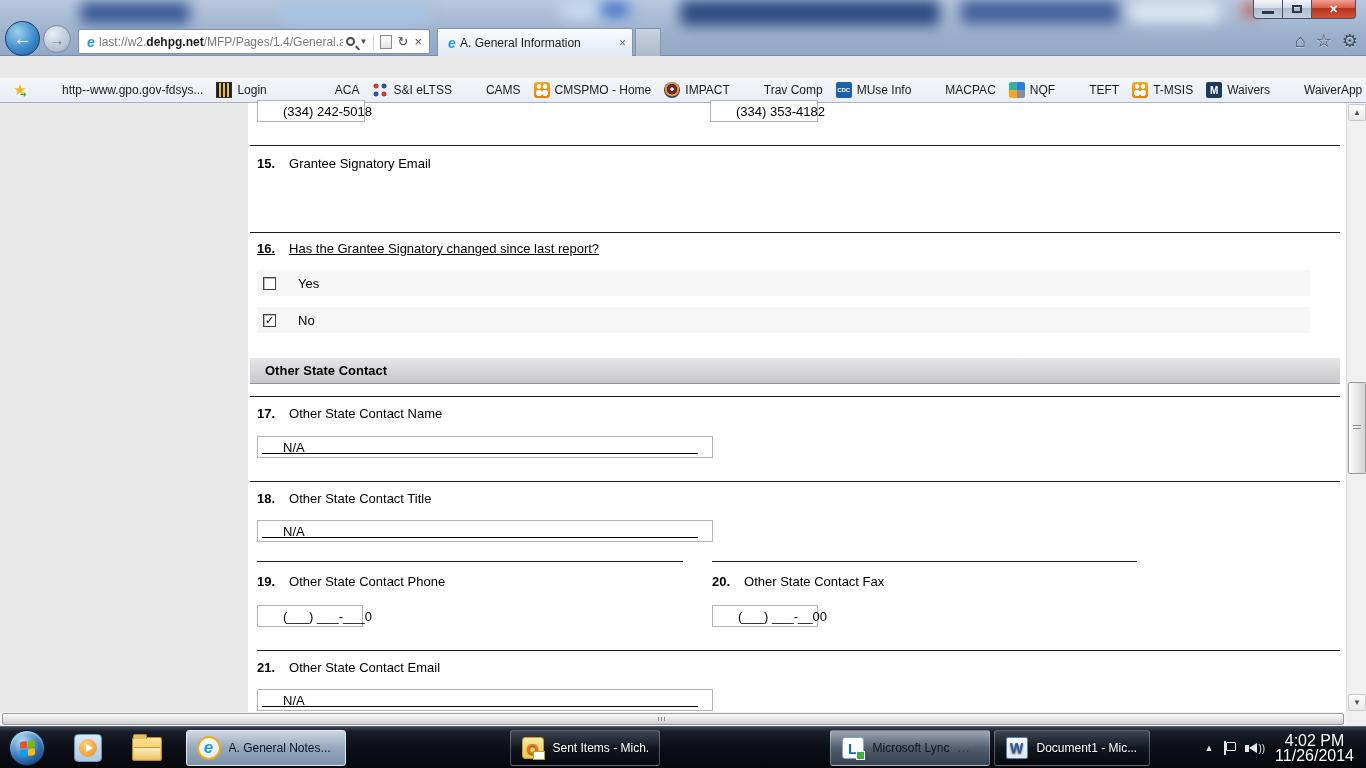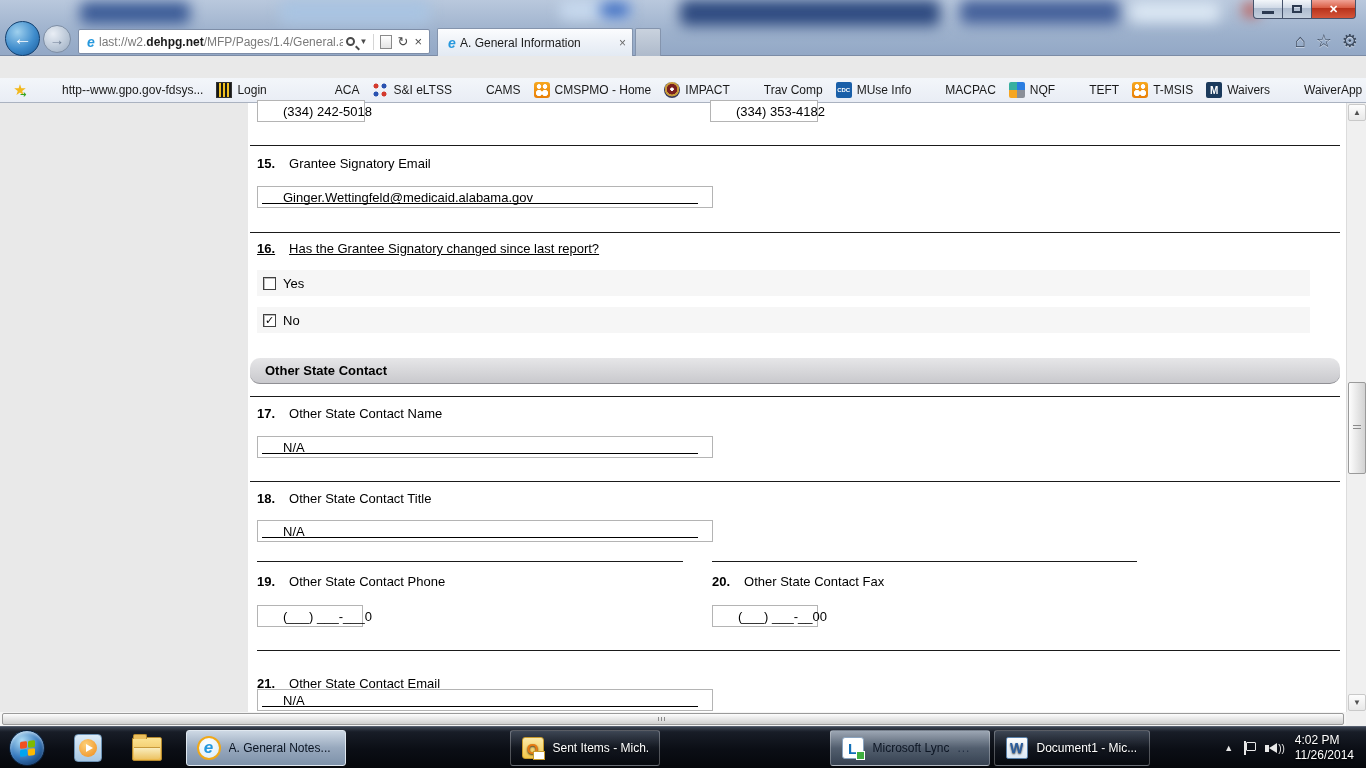--- a/index.html
+++ b/index.html
@@ -89,21 +89,21 @@
 
   
   .page { position:absolute; left:0; top:103px; width:1366px; height:609px; background:#e9e9e9; }
   .content { position:absolute; left:248px; top:0; width:1098px; height:609px; background:#fff; }
   .chr { position:absolute; height:1px; background:#1a1a1a; }
   .qlabel { position:absolute; font-size:13px; color:#000; }
   .qlabel b { margin-right:14px; }
   .fbox { position:absolute; background:#fff; border:1px solid #b4b4b4; height:22px; font-size:13px; color:#000; }
   .fbox .txt { position:absolute; left:5px; top:3px; white-space:nowrap; z-index:2;margin-left:20px; }
   .fbox .line { position:absolute; left:4px; right:14px; bottom:3px; height:1px; background:#000; }
-  .cbrow { position:absolute; left:257px; width:1053px; height:26px; background:#f6f6f6; display:flex; align-items:center; padding-left:6px; gap:7px; font-size:13px; }
+  .cbrow { position:absolute; left:257px; width:1053px; height:26px; background:#f6f6f6; display:flex; align-items:center; padding-left:6px; gap:22px; font-size:13px; }
   .cb { width:13px; height:13px; border:1px solid #404040; background:#fff; display:flex; align-items:center; justify-content:center; font-size:11px; color:#000; box-shadow:inset 1px 1px 0 #bbb; }
   .secheader { position:absolute; left:250px; top:358px; width:1090px; height:26px;
                background:linear-gradient(#e6e6e8, #c9c9cd); border-bottom:1px solid #8f8f94;
                display:flex; align-items:center; padding-left:15px; font-size:13px; font-weight:bold; color:#000; }
 
   
   .vscroll { position:absolute; right:0; top:0; width:20px; height:609px; background:#f0f0f0; border-left:1px solid #dcdcdc; }
   .varrow { position:absolute; left:1px; width:18px; height:17px; display:flex; align-items:center; justify-content:center;
             color:#505050; font-size:8px; background:linear-gradient(#fdfdfd,#e8e8e8); border:1px solid #c9c9c9; border-radius:2px; }
   .vthumb { position:absolute; left:1px; top:279px; width:18px; height:92px;
@@ -161,21 +161,21 @@
 
   .tray { position:absolute; right:0; top:0; height:42px; display:flex; align-items:center; gap:10px; padding-right:8px; }
   .trayup { color:#e8e8e8; font-size:9px; }
   .trayflag { position:relative; width:12px; height:14px; }
   .trayflag::before { content:""; position:absolute; left:1px; top:0; width:1.5px; height:14px; background:#e8e8e8; }
   .trayflag::after { content:""; position:absolute; left:3px; top:1px; width:8px; height:7px; border:1.5px solid #e8e8e8; border-radius:1px; }
   .spk { display:flex; align-items:center; color:#e8e8e8; }
   .spk .cone { width:0; height:0; border-right:8px solid #e8e8e8; border-top:5px solid transparent; border-bottom:5px solid transparent; }
   .spk .base { width:4px; height:7px; background:#e8e8e8; }
   .spk .waves { font-size:10px; margin-left:1px; }
-  .clock { color:#fff; font-size:12px; text-align:left; line-height:15px; padding-right:4px; text-shadow:0 1px 2px #000; }
+  .clock { color:#fff; font-size:16px; text-align:center; line-height:15px; padding-right:4px; text-shadow:0 1px 2px #000; }
 </style>
 </head>
 <body>
 
 <div class="screen">
 
   <div class="glass">
     <div class="blob" style="left:80px;top:2px;width:110px;height:22px;background:#3a5a96;"></div>
     <div class="blob" style="left:280px;top:0;width:150px;height:24px;background:#a9c4e2;"></div>
     <div class="blob" style="left:560px;top:0;width:70px;height:20px;background:#c7d9ee;"></div>
@@ -309,37 +309,33 @@
 
       <div class="fbox noline" style="left:9px;top:-3px;width:108px;">
           <span class="txt">(334) 242-5018</span>
         </div>
       <div class="fbox noline" style="left:462px;top:-3px;width:108px;">
           <span class="txt">(334) 353-4182</span>
         </div>
 
       <div class="chr" style="left:2px;top:42px;width:1090px;"></div>
       <div class="qlabel" style="left:9px;top:53px;"><b>15.</b><span>Grantee Signatory Email</span></div>
-      <div class="fbox" style="left:9px;top:83px;width:456px;">
-          <span class="txt">Ginger.Wettingfeld@medicaid.alabama.gov</span>
-          <span class="line"></span>
-        </div>
 
       <div class="chr" style="left:2px;top:129px;width:1090px;"></div>
       <div class="qlabel" style="left:9px;top:138px;text-decoration:underline;"><b>16.</b><span>Has the Grantee Signatory changed since last report?</span></div>
       <div class="cbrow" style="left:9px;top:167px;">
         <span class="cb"></span>
         <span>Yes</span>
       </div>
       <div class="cbrow" style="left:9px;top:204px;">
         <span class="cb">✓</span>
         <span>No</span>
       </div>
 
-      <div class="secheader" style="left:2px;top:255px;width:1090px;border-radius:10px;">
+      <div class="secheader" style="left:2px;top:255px;width:1090px;">
           <span>Other State Contact</span>
         </div>
       <div class="chr" style="left:2px;top:293px;width:1090px;"></div>
 
       <div class="qlabel" style="left:9px;top:303px;"><b>17.</b><span>Other State Contact Name</span></div>
       <div class="fbox" style="left:9px;top:333px;width:456px;">
           <span class="txt">N/A</span>
           <span class="line"></span>
         </div>
 
@@ -355,21 +351,21 @@
       <div class="qlabel" style="left:9px;top:471px;"><b>19.</b><span>Other State Contact Phone</span></div>
       <div class="qlabel" style="left:464px;top:471px;"><b>20.</b><span>Other State Contact Fax</span></div>
       <div class="fbox noline" style="left:9px;top:502px;width:106px;">
           <span class="txt">(___) ___-___0</span>
         </div>
       <div class="fbox noline" style="left:464px;top:502px;width:106px;">
           <span class="txt">(___) ___-__00</span>
         </div>
 
       <div class="chr" style="left:9px;top:547px;width:1083px;"></div>
-      <div class="qlabel" style="left:9px;top:557px;margin-top:16px;"><b>21.</b><span>Other State Contact Email</span></div>
+      <div class="qlabel" style="left:9px;top:557px;"><b>21.</b><span>Other State Contact Email</span></div>
       <div class="fbox" style="left:9px;top:586px;width:456px;">
           <span class="txt">N/A</span>
           <span class="line"></span>
         </div>
     </div>
 
     <div class="vscroll">
       <div class="varrow" style="top:1px;">▲</div>
       <div class="vthumb"></div>
       <div class="varrow" style="bottom:1px;">▼</div>

